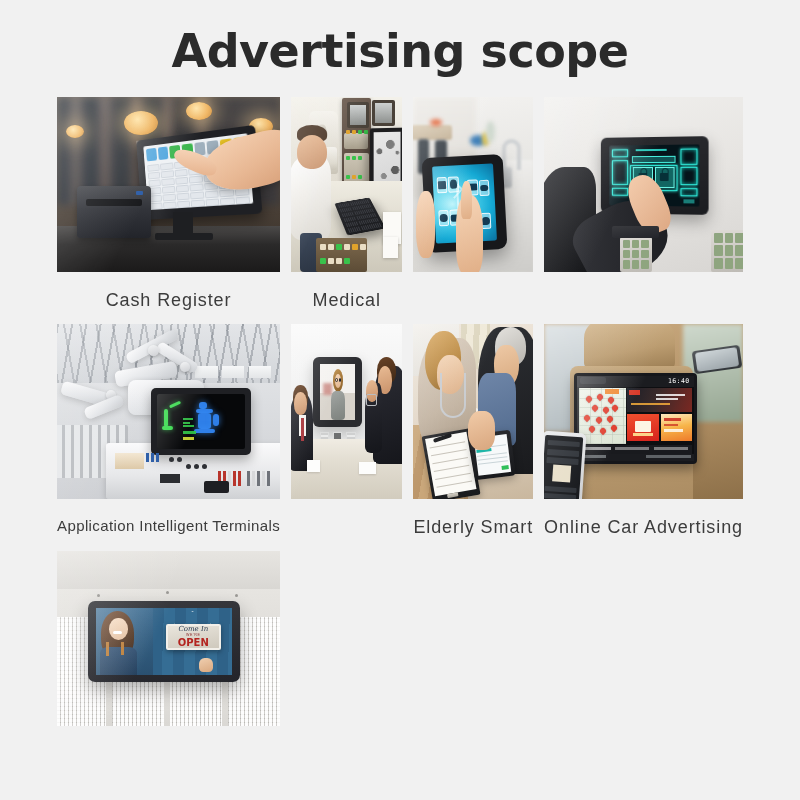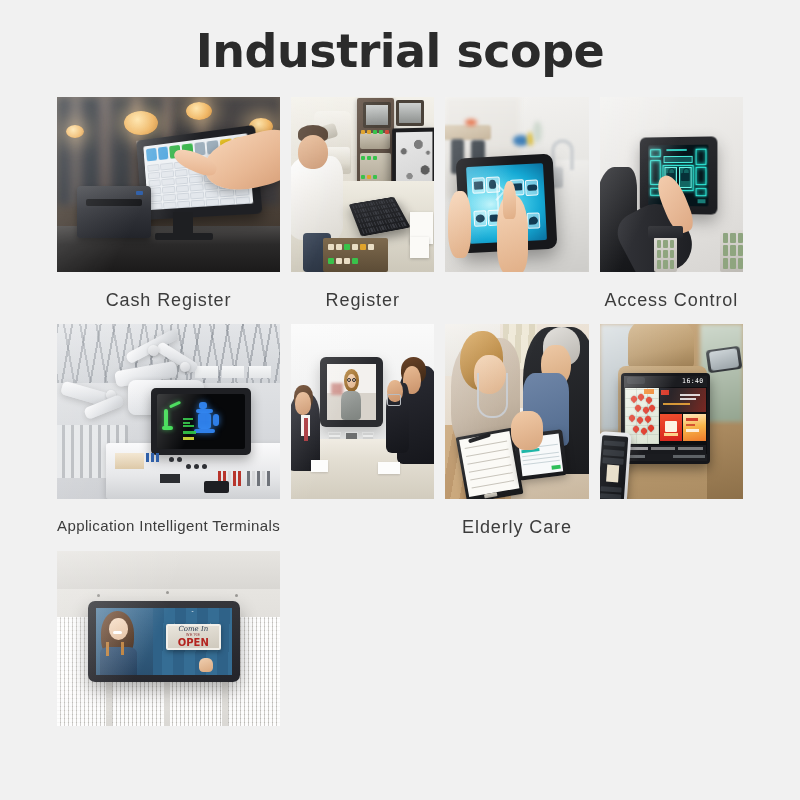--- a/index.html
+++ b/index.html
@@ -487,21 +487,21 @@
   .c9 .sign .l1 { font-family:"DejaVu Serif", serif; font-style:italic; font-size:7px; color:#2b3d52; line-height:1; }
   .c9 .sign .l2 { font-size:3.6px; color:#8a2a2a; letter-spacing:.6px; line-height:1; }
   .c9 .sign .l3 { font-family:"DejaVu Sans", sans-serif; font-weight:bold; font-size:10px; color:#b3241f; line-height:1; }
   .c9 .d-hand { position:absolute; right:24%; bottom:4%; width:18%; height:22%;
     background: linear-gradient(160deg,#f0cfb0,#d9a87f); border-radius: 40% 40% 30% 30%; }
   .c9 .screw { position:absolute; width:3px; height:3px; border-radius:50%; background:#9c9a96; }
 </style>
 </head>
 <body style="background: rgb(241, 241, 241);">
 
-<h1 id="page-title" style="color: rgb(43, 43, 43);">Industrial scope</h1>
+<h1 id="page-title" style="color: rgb(43, 43, 43);">Advertising scope</h1>
 
 <div id="grid">
 
   <div class="cell">
     <div class="thumb c1">
       <div class="blur-shelf"></div>
       <div class="lamp" style="left:30%;top:8%;width:34px;height:24px;"></div>
       <div class="lamp" style="left:58%;top:3%;width:26px;height:18px;"></div>
       <div class="lamp" style="left:86%;top:12%;width:24px;height:17px;"></div>
       <div class="lamp" style="left:4%;top:16%;width:18px;height:13px;"></div>
@@ -742,21 +742,21 @@
       <div class="led-row" style="left:26%;top:92%;">
         <i style="background:#39c24b;width:6px;height:6px"></i>
           <i style="background:#e9ddc4;width:6px;height:6px"></i>
         <i style="background:#e9ddc4;width:6px;height:6px"></i>
           <i style="background:#39c24b;width:6px;height:6px"></i>
       </div>
       <div class="paper" style="right:1%;top:66%;width:16%;height:18%;"></div>
       <div class="paper" style="right:4%;top:80%;width:13%;height:12%;"></div>
       <div class="sheen"></div>
     </div>
-    <div class="caption" style="color: rgb(60, 60, 60);">Register</div>
+    <div class="caption" style="color: rgb(60, 60, 60);">Medical</div>
   </div>
 
   <div class="cell">
     <div class="thumb c3">
       <div class="kitchen-far"></div>
       <div class="table" style="left:-2%;top:16%;width:34%;height:9%;"></div>
       <div class="blur-dot" style="left:14%;top:13%;width:12px;height:7px;background:#e2663a;"></div>
       <div class="chair" style="left:4%;top:24%;width:9%;height:20%;"></div>
       <div class="chair" style="left:18%;top:25%;width:10%;height:22%;"></div>
       <div class="counter3"></div>
@@ -854,21 +854,20 @@
             <i></i>
             <i></i>
             <i></i>
             <i></i>
             <i></i>
             <i></i>
           </div>
         </div>
       <div class="sheen"></div>
     </div>
-    <div class="caption" style="color: rgb(60, 60, 60);">Access Control</div>
   </div>
 
   <div class="cell">
     <div class="thumb c5">
       <div class="roof"></div>
       <div class="window5" style="left:62%;top:24%;width:10%;height:7%;"></div>
       <div class="window5" style="left:74%;top:24%;width:10%;height:7%;"></div>
       <div class="window5" style="left:86%;top:24%;width:10%;height:7%;"></div>
       <div class="robot" style="left:30%;top:10%;width:25%;height:6%;transform:rotate(-28deg);"></div>
       <div class="robot" style="left:44%;top:16%;width:20%;height:6%;transform:rotate(32deg);"></div>
@@ -1008,21 +1007,21 @@
           <div class="bar" style="left:4%;top:32%;width:44%;height:7%;"></div>
           <div class="tline" style="left:4%;right:4%;top:48%;"></div>
           <div class="tline" style="left:4%;right:4%;top:58%;"></div>
           <div class="tline" style="left:4%;right:4%;top:68%;"></div>
           <div class="grn" style="right:5%;bottom:8%;width:22%;height:10%;"></div>
         </div>
       </div>
       <div class="ohand" style="left:46%;top:50%;width:22%;height:22%;"></div>
       <div class="sheen"></div>
     </div>
-    <div class="caption" style="color: rgb(60, 60, 60);">Elderly Care</div>
+    <div class="caption" style="color: rgb(60, 60, 60);">Elderly Smart</div>
   </div>
 
   <div class="cell">
     <div class="thumb c8">
       <div class="winL"></div>
       <div class="winR"></div>
       <div class="headrest" style="left:20%;top:-2%;width:46%;height:28%;"></div>
       <div class="seatback" style="left:13%;top:24%;width:62%;height:78%;"></div>
       <div class="mirror" style="right:1%;top:14%;width:24%;height:13%;">
           <i></i>
@@ -1080,20 +1079,21 @@
           <div class="row" style="top:8%"></div>
           <div class="row" style="top:22%"></div>
           <div class="row" style="top:34%"></div>
           <div class="qr"></div>
           <div class="row" style="top:78%"></div>
           <div class="row" style="top:88%"></div>
         </div>
       </div>
       <div class="sheen"></div>
     </div>
+    <div class="caption" style="color: rgb(60, 60, 60);">Online Car Advertising</div>
   </div>
 
   <div class="cell">
     <div class="thumb c9">
       <div class="ceiling"></div>
       <div class="tilewall"></div>
       <div class="col9" style="left:22%;"></div>
       <div class="col9" style="left:48%;"></div>
       <div class="col9" style="left:74%;"></div>
       <div class="screw" style="left:18%;top:25%;"></div>

